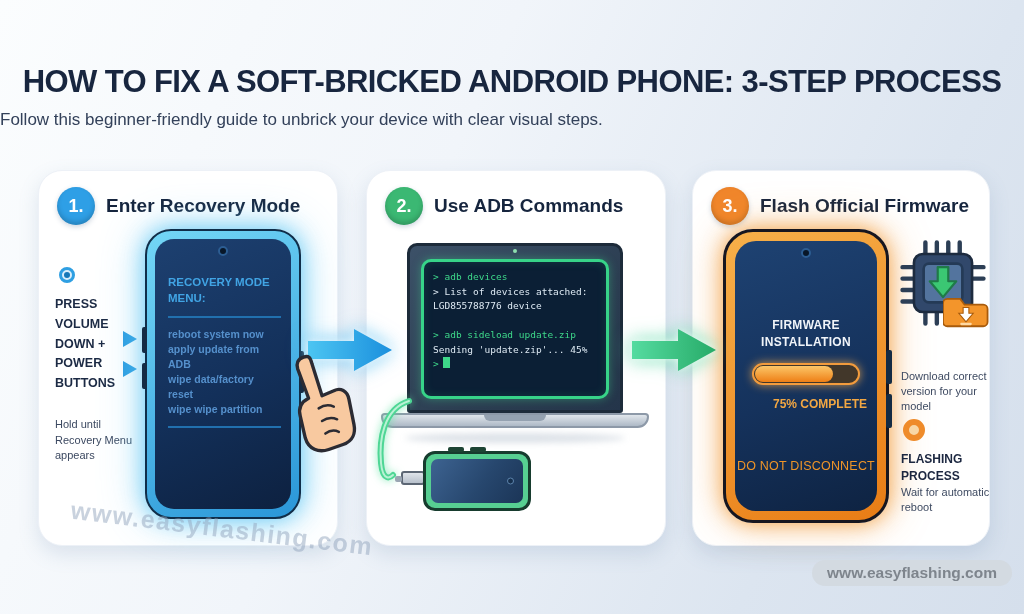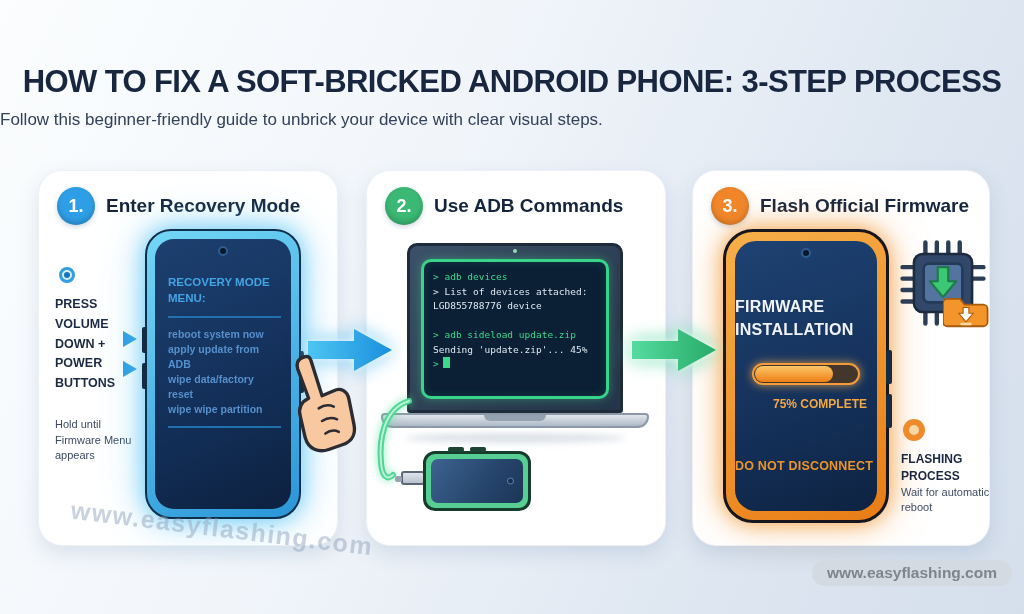--- a/index.html
+++ b/index.html
@@ -107,30 +107,30 @@
     background:#9aa5b2; border-radius:2px; }
   .connect-block{ position:absolute; left:178px; top:282px; width:116px; }
   .connect-head{ font-size:12.5px; font-weight:800; color:#1b2536; line-height:1.35; }
   .connect-note{ margin-top:4px; font-size:11px; color:#3f4b62; line-height:1.4; }
   
   .phone3{ position:absolute; left:30px; top:58px; width:166px; height:294px; border-radius:30px;
     background:linear-gradient(150deg,#f7b04a,#e87c15); border:3px solid #17161f;
     box-shadow:0 0 20px rgba(242,152,52,.8), 0 0 44px rgba(242,152,52,.4); }
   .phone3 .screen{ position:absolute; left:9px; right:9px; top:9px; bottom:9px; border-radius:21px;
     background:linear-gradient(160deg,#1e4272 0%,#15325c 55%,#0e2342 100%); overflow:hidden; }
-  .fw-head{ position:absolute; left:0; top:54px; width:100%; text-align:left;
-    font-size:16px; font-weight:800; color:#f0f4f9; line-height:1.45; letter-spacing:.3px; }
+  .fw-head{ position:absolute; left:0; top:76px; width:100%; text-align:center;
+    font-size:12px; font-weight:800; color:#f0f4f9; line-height:1.45; letter-spacing:.3px; }
   .progress{ position:absolute; left:17px; right:17px; top:122px; height:22px; border-radius:12px;
     background:#42372a; border:2px solid #f29b3d; box-shadow:0 0 10px rgba(248,170,70,.8); }
   .progress-fill{ position:absolute; left:1px; top:1px; bottom:1px; border-radius:10px;
     background:linear-gradient(#fcc668,#ee7f16); }
   .fw-pct{ position:absolute; left:0; top:156px; width:100%; text-align:center;
     font-size:12px; font-weight:800; color:#f2a743;padding-left:28px; }
-  .fw-warn{ position:absolute; left:0; top:218px; width:100%; text-align:left;
-    font-size:12.5px; font-weight:700; color:#ee9428; letter-spacing:.2px; }
+  .fw-warn{ position:absolute; left:0; top:218px; width:100%; text-align:center;
+    font-size:12.5px; font-weight:400; color:#ee9428; letter-spacing:.2px; }
   .sb3-1{ right:-6px; top:118px; width:6px; height:34px; }
   .sb3-2{ right:-6px; top:162px; width:6px; height:34px; }
   .chip-wrap{ position:absolute; left:206px; top:68px; width:88px; height:88px; }
   .folder-wrap{ position:absolute; left:44px; top:50px; width:46px; height:40px; }
   .pkg-head{ position:absolute; left:208px; top:150px; width:88px;
     font-size:11.5px; font-weight:800; color:#1c2740; line-height:1.4; }
   .pkg-note{ position:absolute; left:208px; top:198px; width:88px;
     font-size:11px; color:#3f4b62; line-height:1.38; }
   .flash-ring{ position:absolute; left:210px; top:248px; width:22px; height:22px; border-radius:50%;
     border:6px solid #ef8b2a; background:#f8d7a6; }
@@ -151,21 +151,21 @@
   <div class="subtitle">Follow this beginner-friendly guide to unbrick your device with clear visual steps.</div>
 
   <div class="panel p1">
     <div class="panel-head">
       <div class="step-badge" style="background: rgb(46, 159, 230);">1.</div>
       <div class="step-title">Enter Recovery Mode</div>
     </div>
 
     <span class="press-ring"></span>
     <div class="instruction">PRESS VOLUME DOWN + POWER BUTTONS</div>
-    <div class="instruction-note">Hold until Firmware Menu appears</div>
+    <div class="instruction-note">Hold until Recovery Menu appears</div>
     <span class="tri tri1"></span>
     <span class="tri tri2"></span>
 
     <div class="phone1">
       <div class="screen">
         <span class="punch"></span>
         <div class="rec-body">
           <div class="rec-head">RECOVERY MODE MENU:</div>
           <hr class="rec-hr">
           <div class="rec-item">reboot system now</div>
@@ -262,20 +262,21 @@
         <rect x="17" y="17" width="66" height="66" rx="10" fill="#31486b" stroke="#1d2b3f" stroke-width="3"></rect>
         <rect x="28" y="28" width="44" height="44" rx="6" fill="#53749e" stroke="#243a56" stroke-width="3"></rect>
         <path d="M44 32 h12 v16 h9 L50 66 35 48 h9 Z" fill="#3bc773" stroke="#1f7a48" stroke-width="2.5" stroke-linejoin="round"></path>
       </svg>
       <svg class="folder-wrap" viewBox="0 0 64 52">
         <path d="M6 12 h18 l6 8 h26 a6 6 0 0 1 6 6 v18 a6 6 0 0 1 -6 6 H6 a6 6 0 0 1 -6 -6 V18 a6 6 0 0 1 6 -6 Z" fill="#f3952b" stroke="#a85b0c" stroke-width="2.5"></path>
         <path d="M28 24 h8 v8 h6 L32 44 22 32 h6 Z" fill="#fff" stroke="#a85b0c" stroke-width="1.5"></path>
         <rect x="24" y="45" width="16" height="3.5" rx="1.5" fill="#ffd9a3"></rect>
       </svg>
     </div>
+    <div class="pkg-note">Download correct version for your model</div>
     <span class="flash-ring"></span>
     <div class="proc-head">FLASHING PROCESS</div>
     <div class="proc-note">Wait for automatic reboot</div>
   </div>
 
   <svg class="flow-arrow fa1" viewBox="0 0 88 52">
     <defs>
         <linearGradient id="ag1" x1="0" y1="0" x2="1" y2="0">
       <stop offset="0" stop-color="#4cc5f2"></stop>
           <stop offset="1" stop-color="#1b8fdd"></stop>

